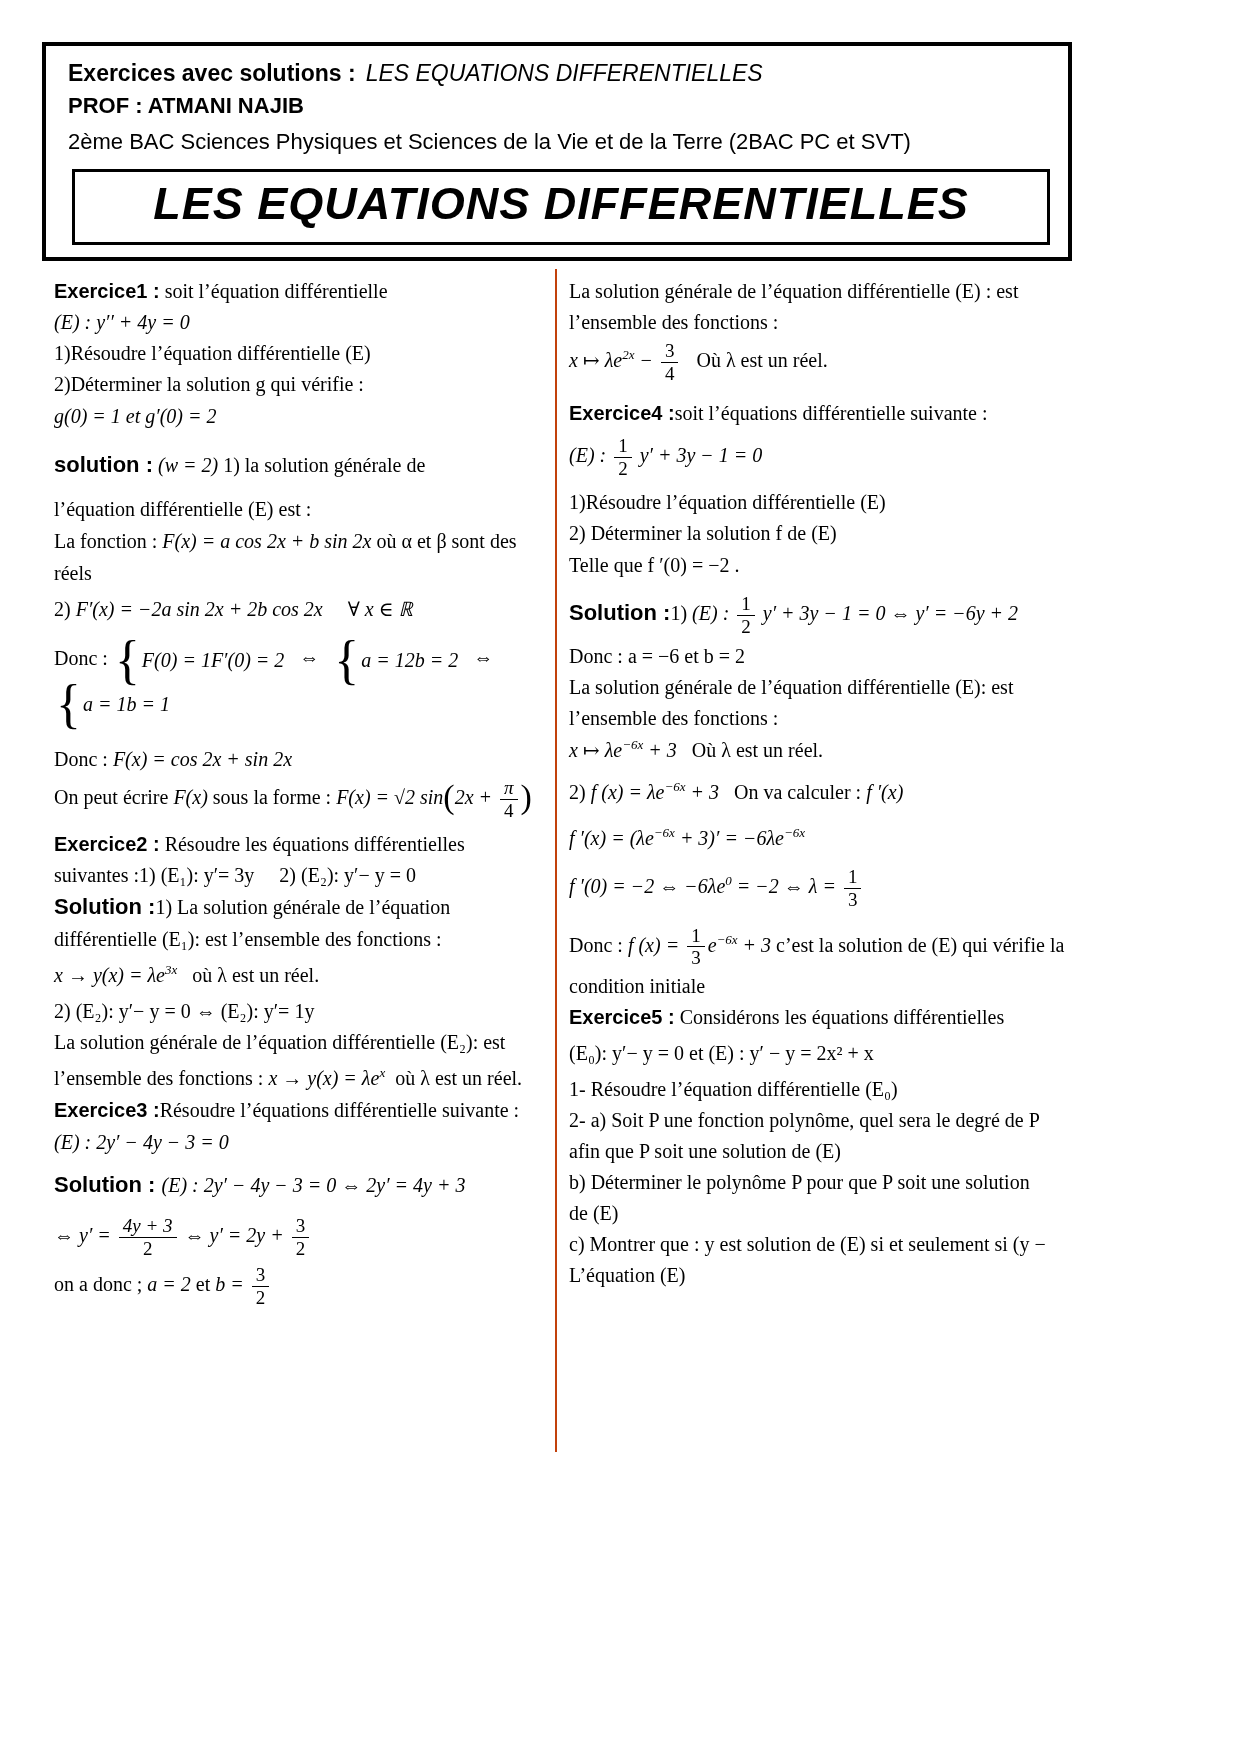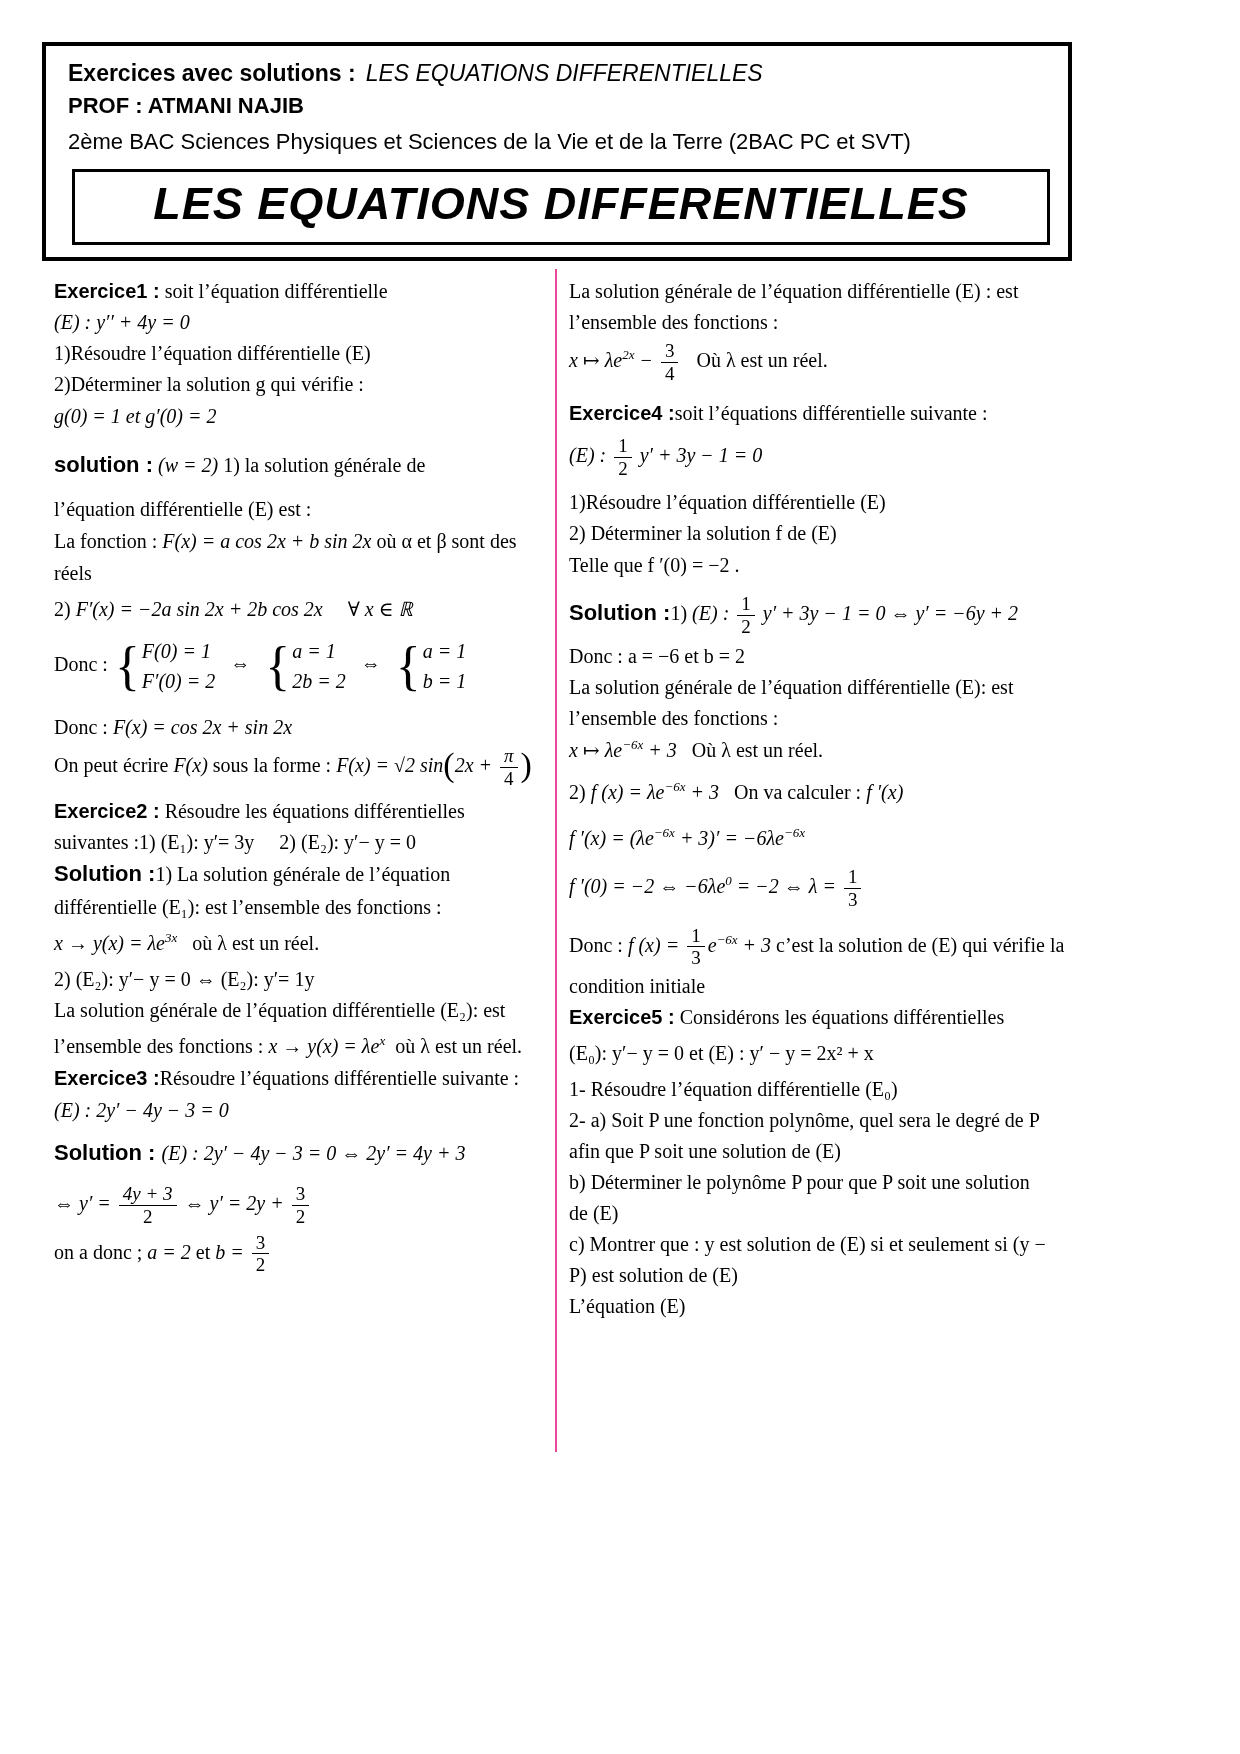--- a/index.html
+++ b/index.html
@@ -19,39 +19,39 @@
   .h3 { margin:10px 0 14px 0; font-family:"Liberation Sans","DejaVu Sans",sans-serif; font-size:22px; }
   .title-box { border:3px solid #000; margin:14px 4px 4px 4px; text-align:center; padding:6px 0 12px 0; }
   .doc-title {
     font-family:"Liberation Sans","DejaVu Sans",sans-serif;
     font-weight:bold; font-style:italic; font-size:45px; letter-spacing:1px;
   }
 
   
   .columns { display:flex; min-height:1232px; align-items:stretch; margin-top:8px; }
   .col { width:50%; }
-  .col-left  { border-right:2px solid #ec4899; padding:4px 10px 0 12px; }
+  .col-left  { border-right:2px solid #c2410c; padding:4px 10px 0 12px; }
   .col-right { padding:4px 2px 0 12px; }
 
   .line { margin:5px 0; font-size:20px; line-height:1.3; }
   .m    { font-style:italic; }
   .lbl  { font-family:"Liberation Sans","DejaVu Sans",sans-serif; font-weight:bold; font-style:normal; font-size:20px; }
   .lbl.big { font-size:22px; }
   .mt6{margin-top:6px;} .mt10{margin-top:10px;} .mt14{margin-top:6px;}
   .mt16{margin-top:16px;} .mt20{margin-top:20px;} .mt22{margin-top:22px;}
 
   sup { font-size:13px; font-style:italic; }
 
   .frac { display:inline-flex; flex-direction:column; vertical-align:middle; text-align:center; line-height:1.05; margin:0 3px; font-size:19px; }
   .frac .n { border-bottom:1.5px solid #000; padding:0 4px 1px 4px; }
   .frac .d { padding-top:1px; }
 
   .cases { display:inline-flex; align-items:center; vertical-align:middle; margin:0 2px; }
   .brace { font-size:52px; font-style:normal; display:inline-block; transform:scaleY(1.05); line-height:0.85; margin-right:2px; }
-  .stack { display:inline-flex; flex-direction:column; row-gap:4px; text-align:left; }
+  .stack { display:inline-flex; flex-direction:row; row-gap:4px; text-align:left; }
   .iff { margin:0 8px; font-style:normal; }
   .bp { font-size:34px; font-style:normal; vertical-align:middle; line-height:0; position:relative; top:-2px; }
 
   
   .footer {
     border-top:2px solid #000; border-bottom:3px solid #000;
     margin-top:6px; padding:8px 6px 16px 6px;
     display:flex; justify-content:space-between; align-items:center;
   }
   .footer-left { display:inline-flex; align-items:center; gap:10px;flex-direction:column; }
@@ -191,21 +191,20 @@
         <p class="line">condition initiale</p>
 
         <p class="line"><span class="lbl">Exercice5 :</span><span> Considérons les équations différentielles</span></p>
         <p class="line mt10">(E₀): y′− y = 0 et (E) : y′ − y = 2x² + x</p>
         <p class="line mt10">1- Résoudre l’équation différentielle (E₀)</p>
         <p class="line">2- a) Soit P une fonction polynôme, quel sera le degré de P</p>
         <p class="line">afin que P soit une solution de (E)</p>
         <p class="line">b) Déterminer le polynôme P pour que P soit une solution</p>
         <p class="line">de (E)</p>
         <p class="line">c) Montrer que : y est solution de (E) si et seulement si (y −</p>
-        <p class="line">P) est solution de (E)</p>
         <p class="line">L’équation (E)</p>
       </div>
     </div>
 
     <div class="footer">
       <span class="footer-left">
         <svg class="logo" width="26" height="30" viewBox="0 0 24 28" aria-hidden="true">
           <path d="M12 1c3 1 5 4 4 7l3-2-2 5c2 1 3 3 2 5l-4-1c0 3-1 6-3 10-1-4-3-5-6-5l2-3c-3 0-5-2-6-5l5 1-2-6 4 2c-1-3 0-6 3-8z" fill="#111"></path>
         </svg>
         <span class="author">Prof/ATMANI NAJIB</span>

